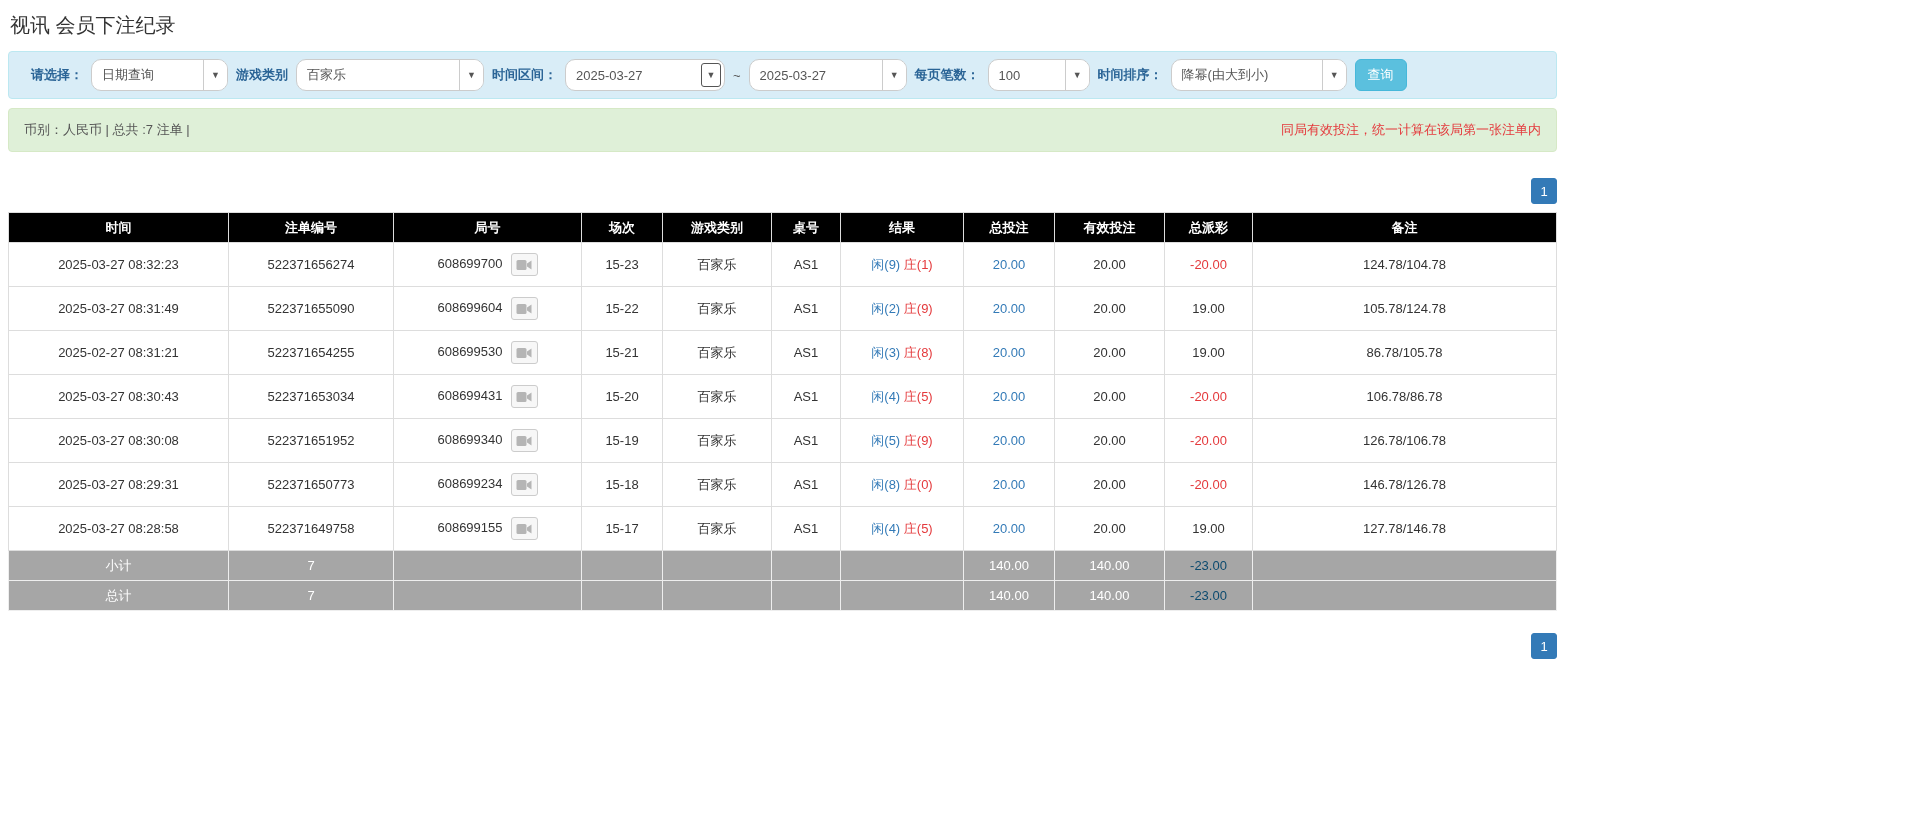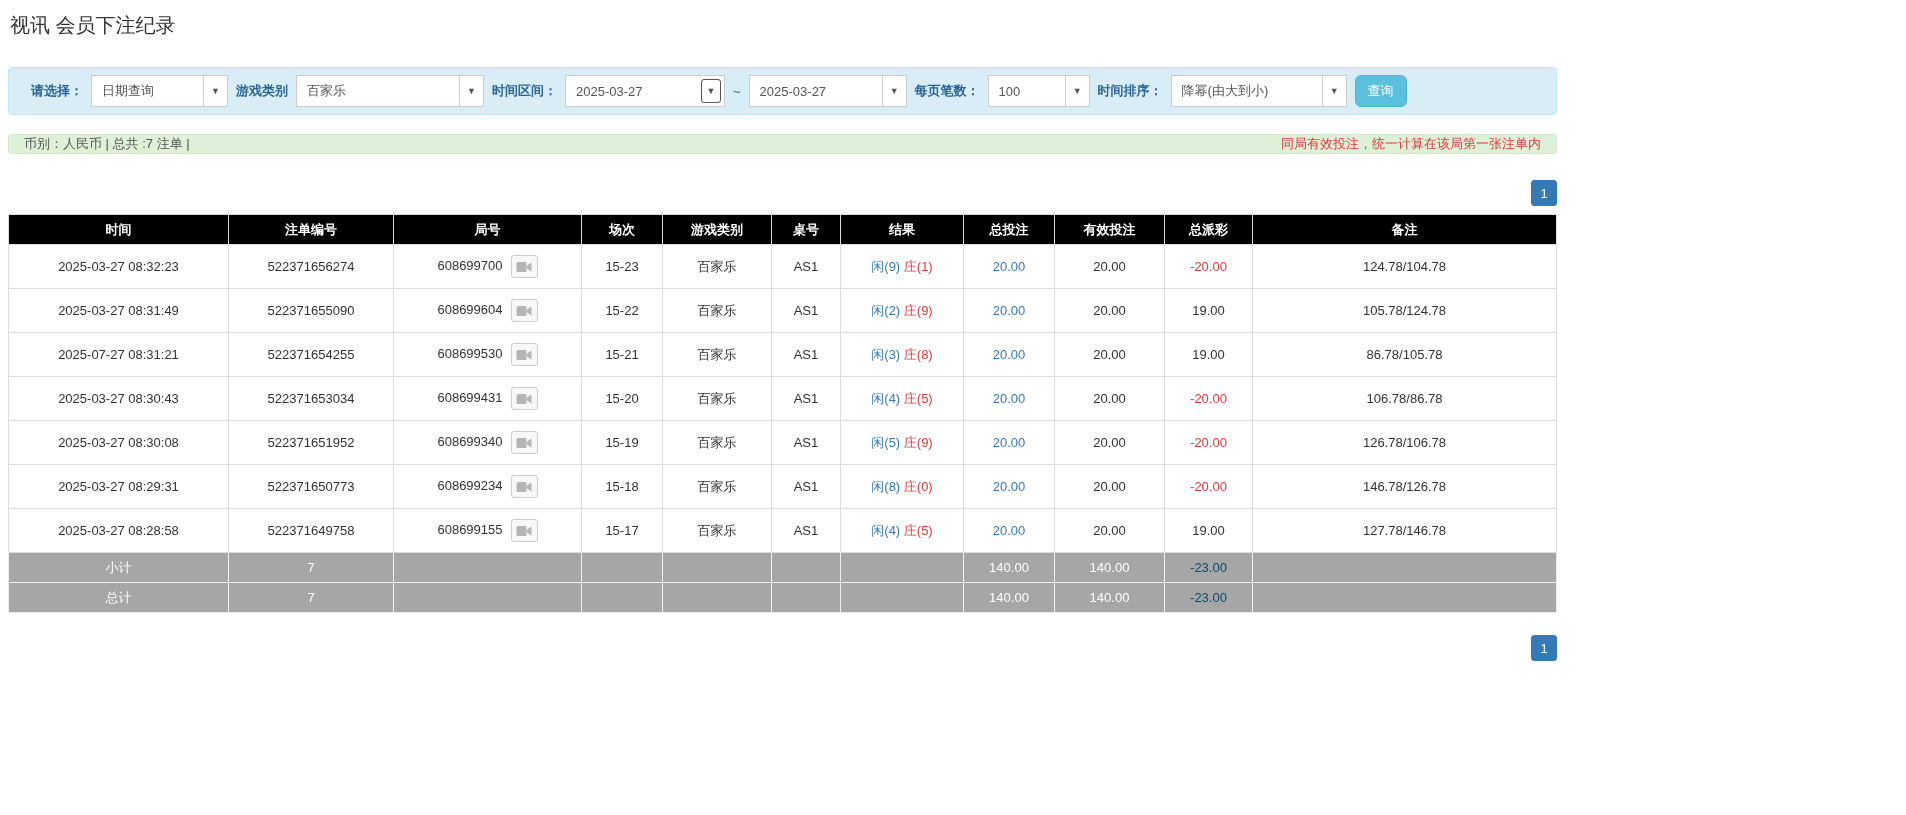--- a/index.html
+++ b/index.html
@@ -9,41 +9,41 @@
     color: #333;
     font-family: "Liberation Sans", "DejaVu Sans", sans-serif;
     font-size: 13px;
   }
   .content { width: 1549px; margin: 0 0 0 8px; }
 
   .page-title {
     font-size: 20px;
     font-weight: 400;
     color: #333;
-    margin: 12px 0 28px 2px;
+    margin: 12px 0 12px 2px;
   }
 
   
   .filter-bar {
     background: #d9edf7;
     border: 1px solid #bce8f1;
     border-radius: 4px;
     padding: 7px 22px;
     display: flex;
     align-items: center;
     gap: 8px;
     height: 48px;
   }
   .flabel { color: #2a6496; font-weight: bold; white-space: nowrap; }
   .combo {
     display: flex;
     align-items: stretch;
     background: #fff;
     border: 1px solid #ccc;
-    border-radius: 0;
+    border-radius: 10px;
     height: 32px;
     overflow: hidden;
     cursor: pointer;
   }
   .combo .val {
     flex: 1;
     display: flex;
     align-items: center;
     padding: 0 10px;
     color: #555;
@@ -79,25 +79,25 @@
     border-radius: 6px;
     height: 32px;
     padding: 0 12px;
     font-size: 13px;
     cursor: pointer;
     font-family: inherit;
   }
 
   
   .summary-bar {
-    margin-top: 19px;
+    margin-top: 9px;
     background: #dff0d8;
     border: 1px solid #d6e9c6;
     border-radius: 4px;
-    padding: 0 15px;
+    padding: 12px 15px;
     display: flex;
     justify-content: space-between;
     align-items: center;
   }
   .summary-left { color: #555; }
   .summary-right { color: #e4393c; }
 
   
   .pager { display: flex; justify-content: flex-end; }
   .pager.top { margin: 26px 0 8px; }
@@ -287,21 +287,21 @@
     <td>
       <span class="res-p">闲(2)</span>
       <span class="res-b">庄(9)</span>
     </td>
     <td class="blue-link">20.00</td>
     <td>20.00</td>
     <td class="payout">19.00</td>
     <td>105.78/124.78</td>
   </tr>
         <tr>
-    <td>2025-07-27 08:31:21</td>
+    <td>2025-02-27 08:31:21</td>
     <td>522371654255</td>
     <td>
       <span>608699530</span><button class="video-btn">
               <svg width="16" height="12" viewBox="0 0 16 12">
                 <rect x="0.5" y="1" width="10" height="10" rx="1.5" fill="#b5b5b5"></rect>
                 <path d="M11 4.5 L15.5 1.5 v9 L11 7.5 z" fill="#b5b5b5"></path>
               </svg>
             </button>
     </td>
     <td>15-21</td>

